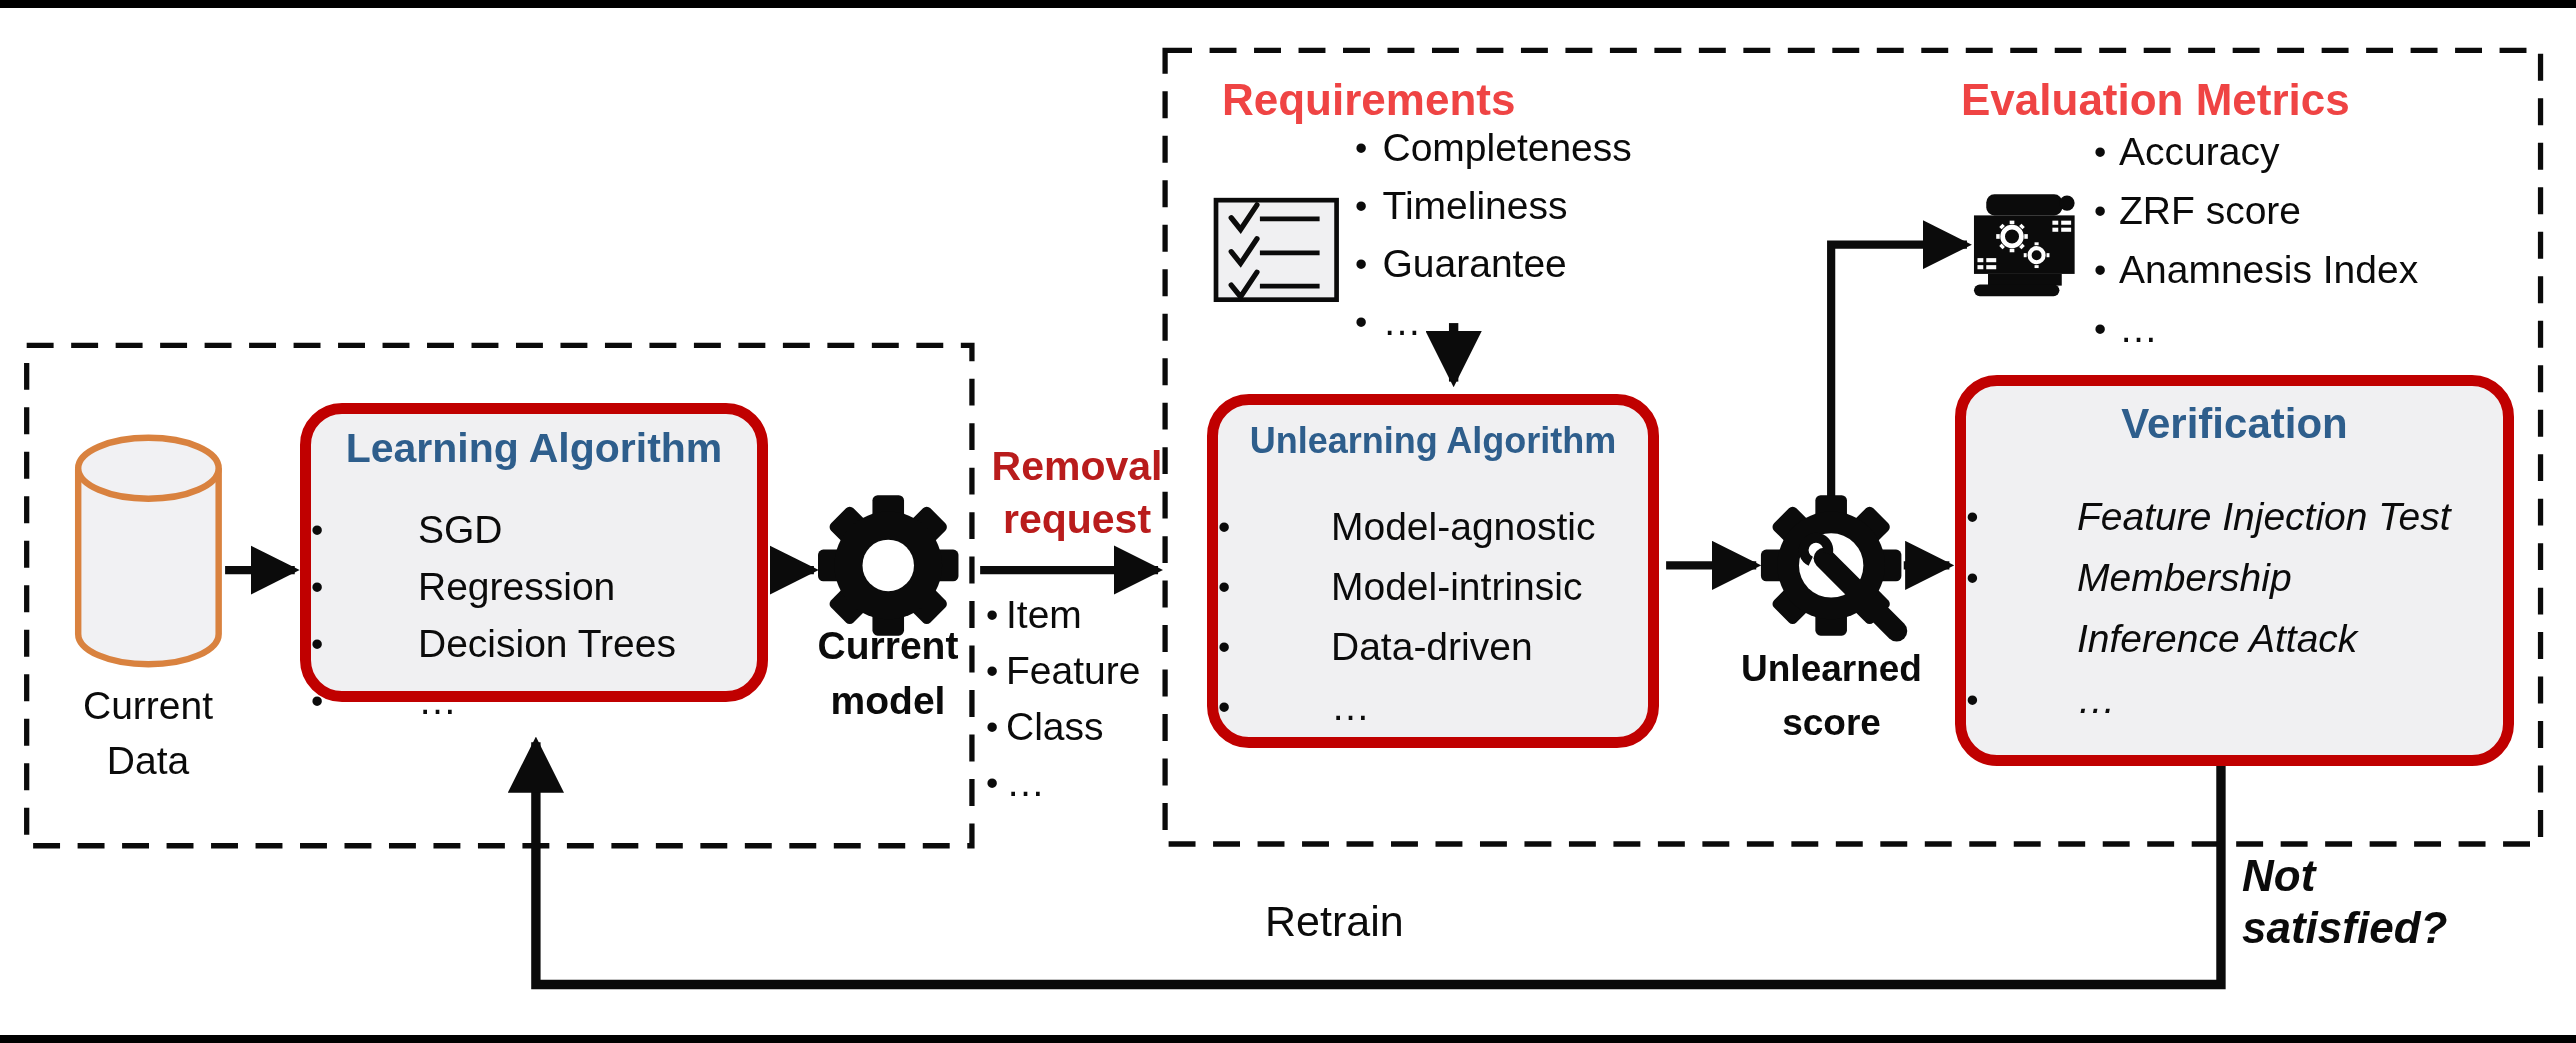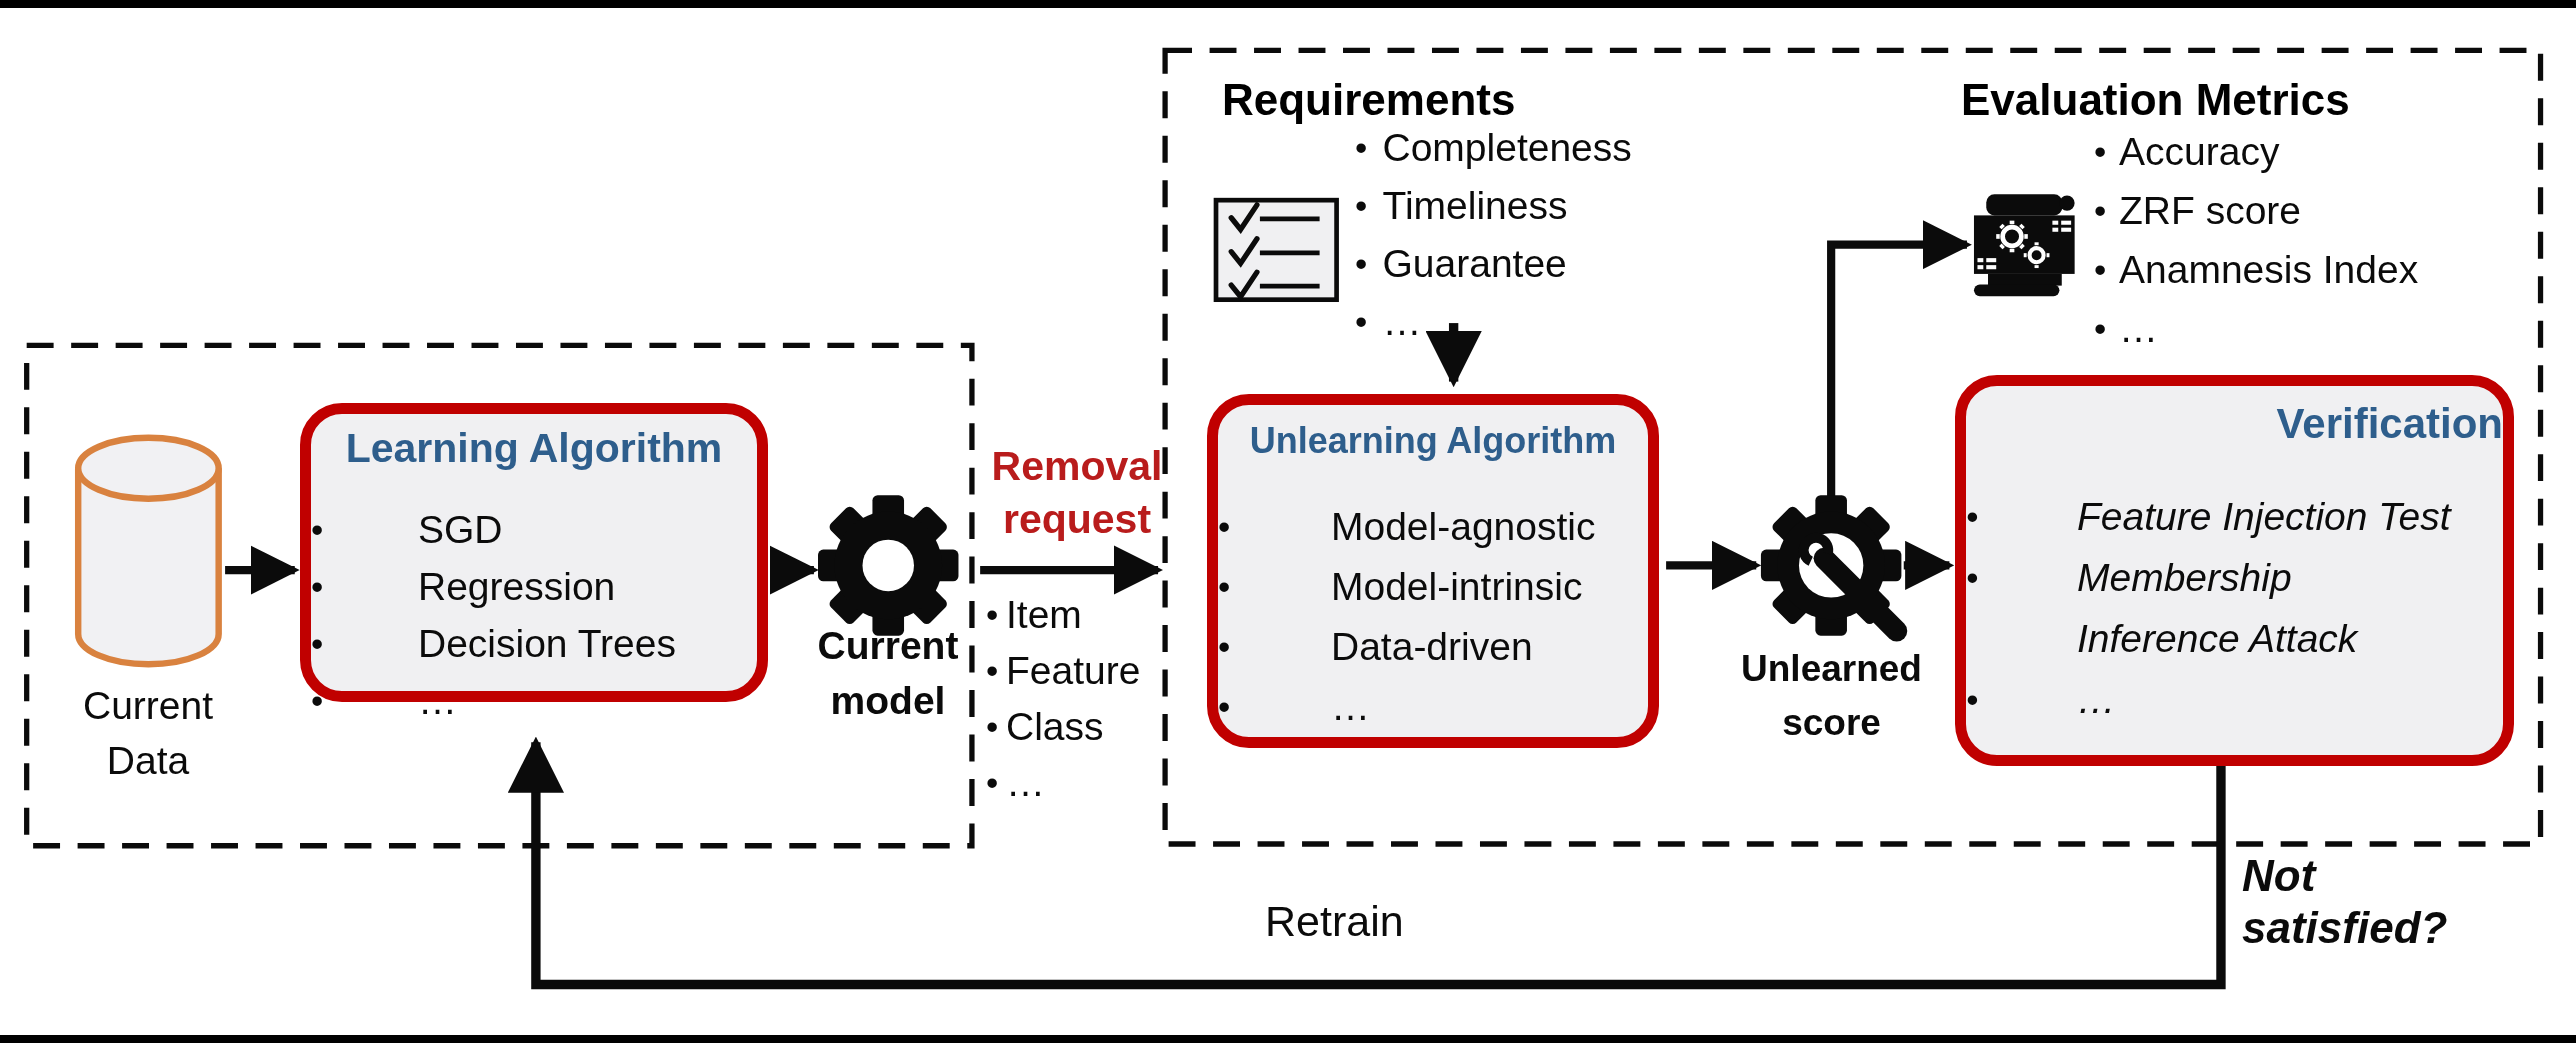--- a/index.html
+++ b/index.html
@@ -14,21 +14,21 @@
 
   .redbox{
     position:absolute;background:#F0F0F2;border:11.7px solid #C00000;
     border-radius:42px;box-sizing:border-box;
   }
   .boxtitle{
     position:absolute;left:0;right:0;text-align:center;
     font-weight:bold;color:#2E5E8C;white-space:nowrap;
   }
   .freetitle{
-    position:absolute;font-weight:bold;color:#000000;font-size:44px;white-space:nowrap;
+    position:absolute;font-weight:bold;color:#ef4444;font-size:44px;white-space:nowrap;
   }
   ul.blist{list-style:none;margin:0;padding:0;position:absolute;}
   ul.blist li{
     position:relative;display:flex;align-items:center;
     font-size:39px;white-space:nowrap;
   }
   ul.blist li::before{
     content:"\2022";position:absolute;left:0;top:50%;transform:translateY(-50%);
     font-size:35px;
   }
@@ -214,21 +214,21 @@
 
   <div class="freetitle" style="left:1961px;top:75px;">Evaluation Metrics</div>
   <ul class="blist eval-list" style="left:2094px;top:122px;">
     <li>Accuracy</li>
     <li>ZRF score</li>
     <li>Anamnesis Index</li>
     <li>…</li>
   </ul>
 
   <div class="redbox" style="left:1955px;top:375px;width:559px;height:391px;">
-    <div class="boxtitle" style="top:14px;font-size:42px;text-align:right;">Verification</div>
+    <div class="boxtitle" style="top:14px;font-size:42px;">Verification</div>
     <ul class="blist verification-list" style="left:0;top:100px;width:100%;">
       <li>Feature Injection Test</li>
       <li>Membership</li>
       <li class="no-bullet">Inference Attack</li>
       <li>…</li>
     </ul>
   </div>
 
   <div class="lbl" style="left:1265px;top:897px;font-size:43px;">Retrain</div>
   <div class="lbl" style="left:2242px;top:850px;font-size:44px;font-style:italic;font-weight:600;line-height:1.18;">Not

